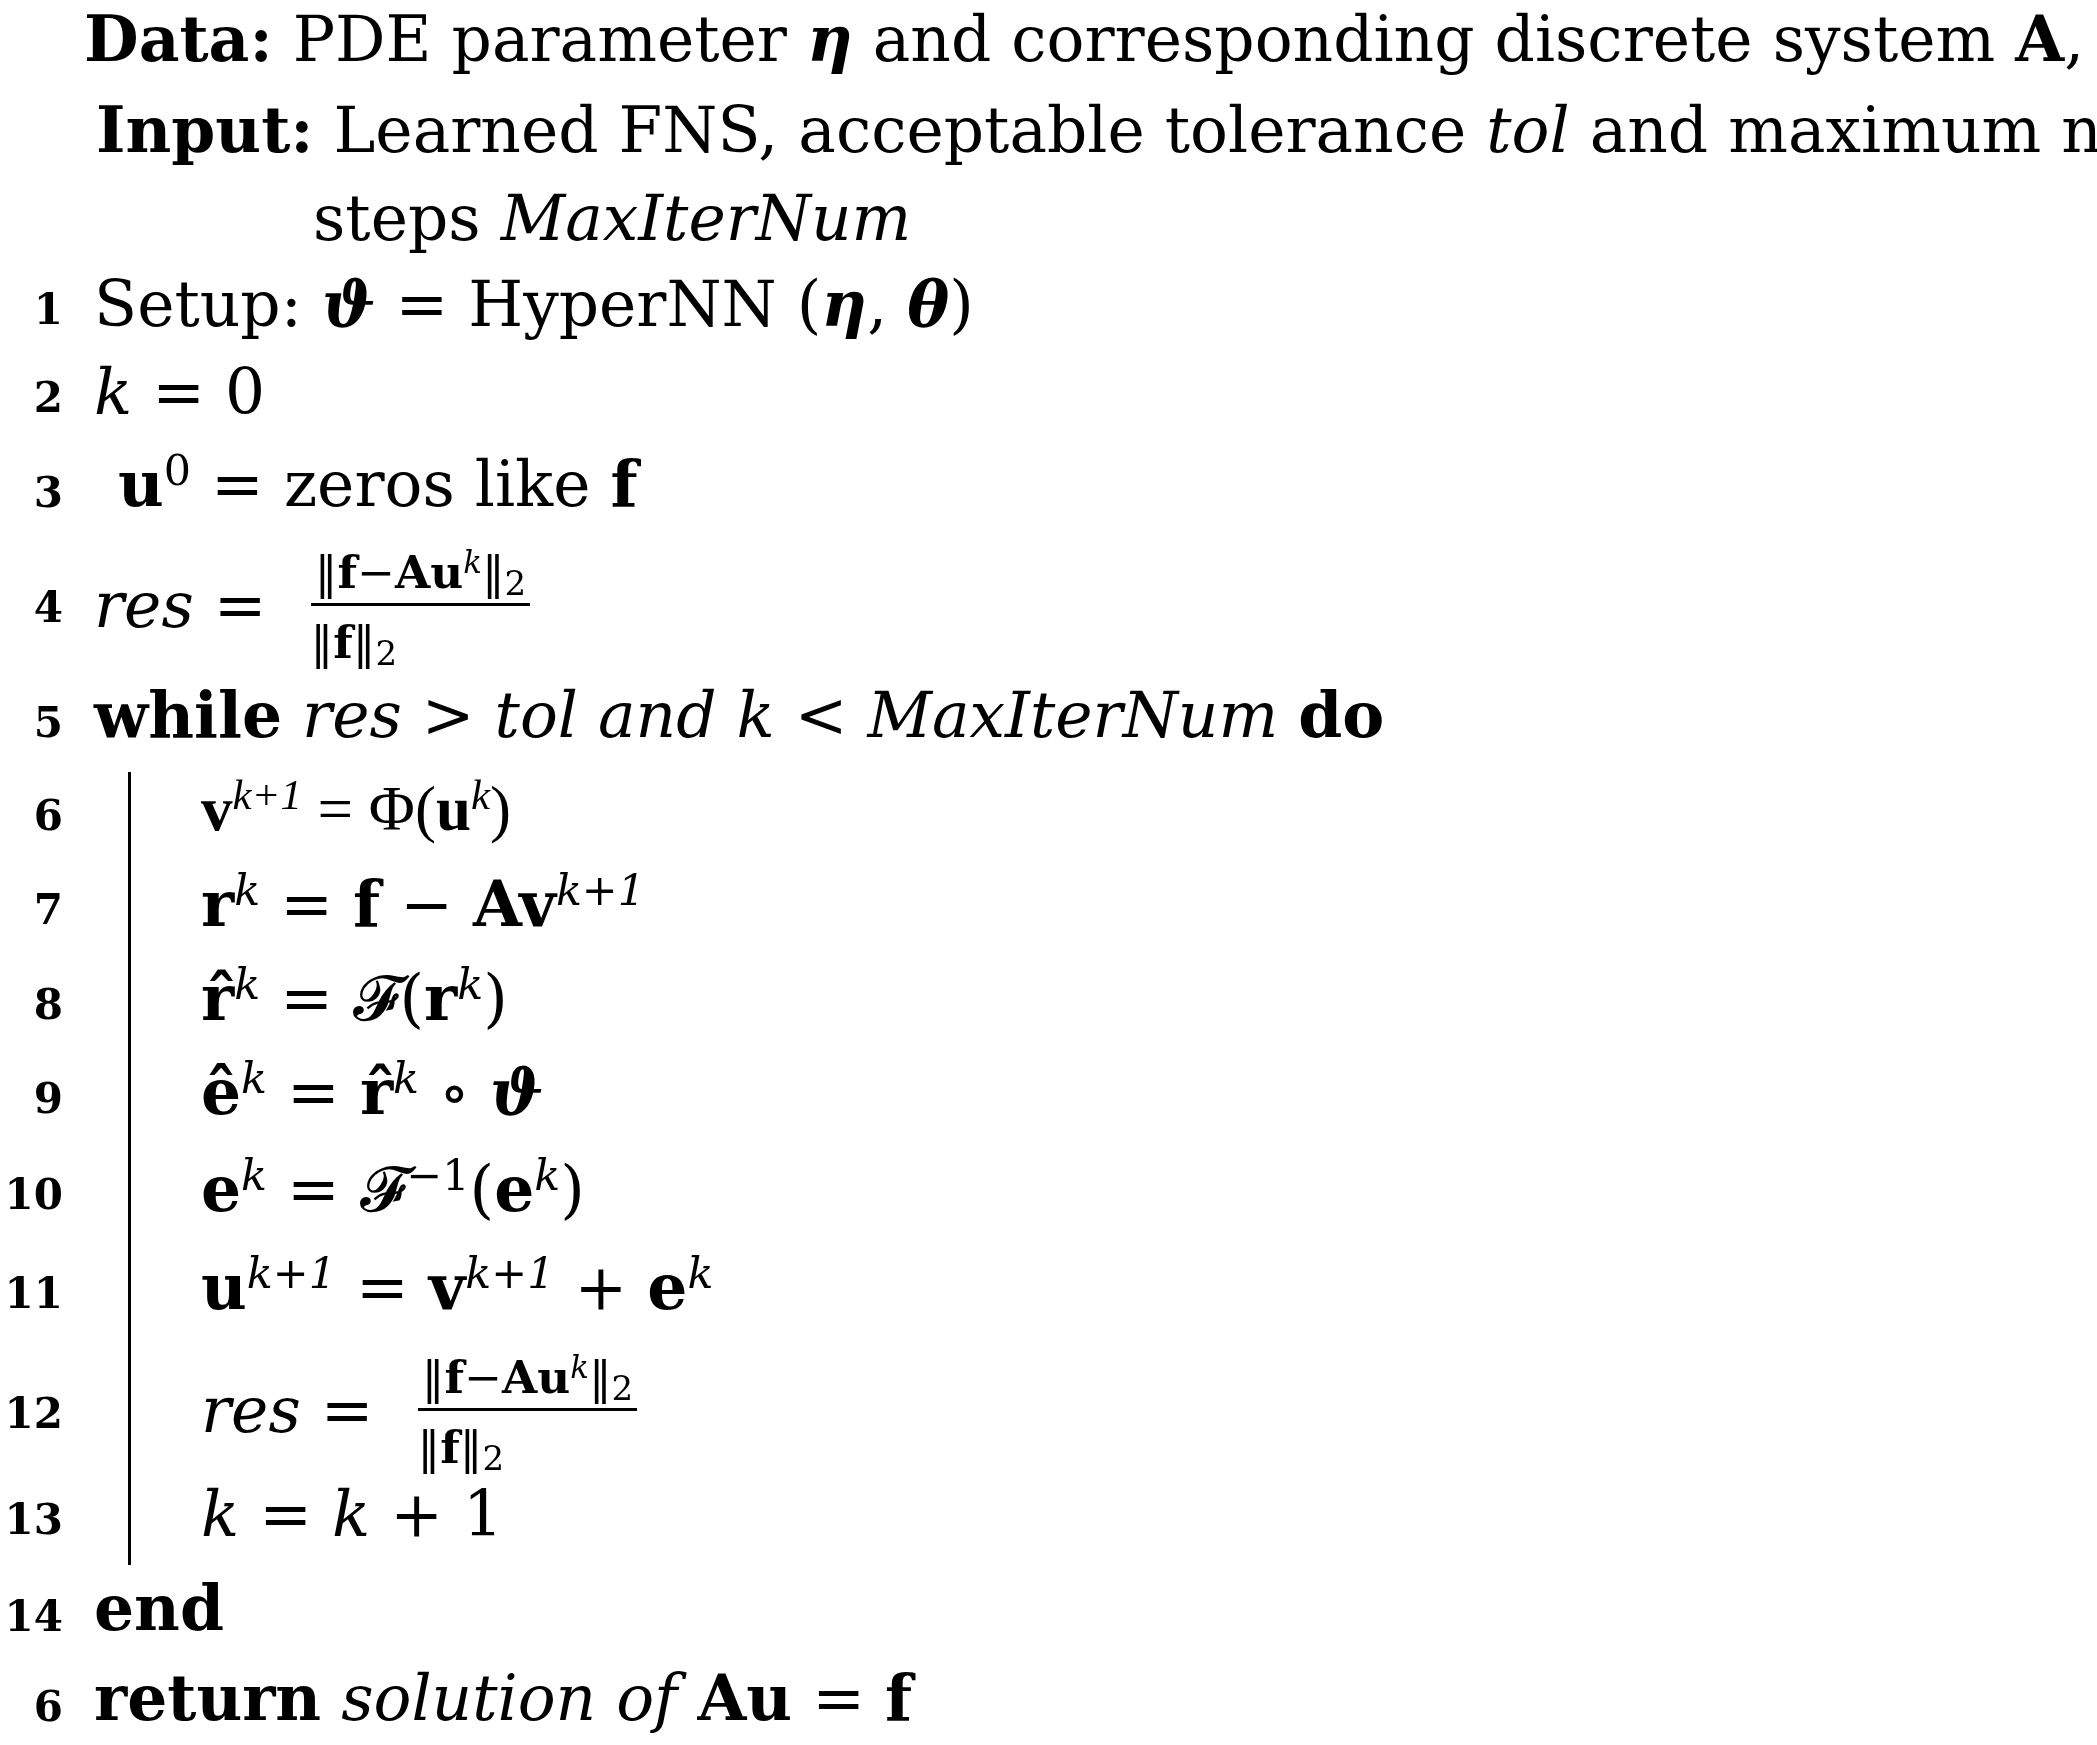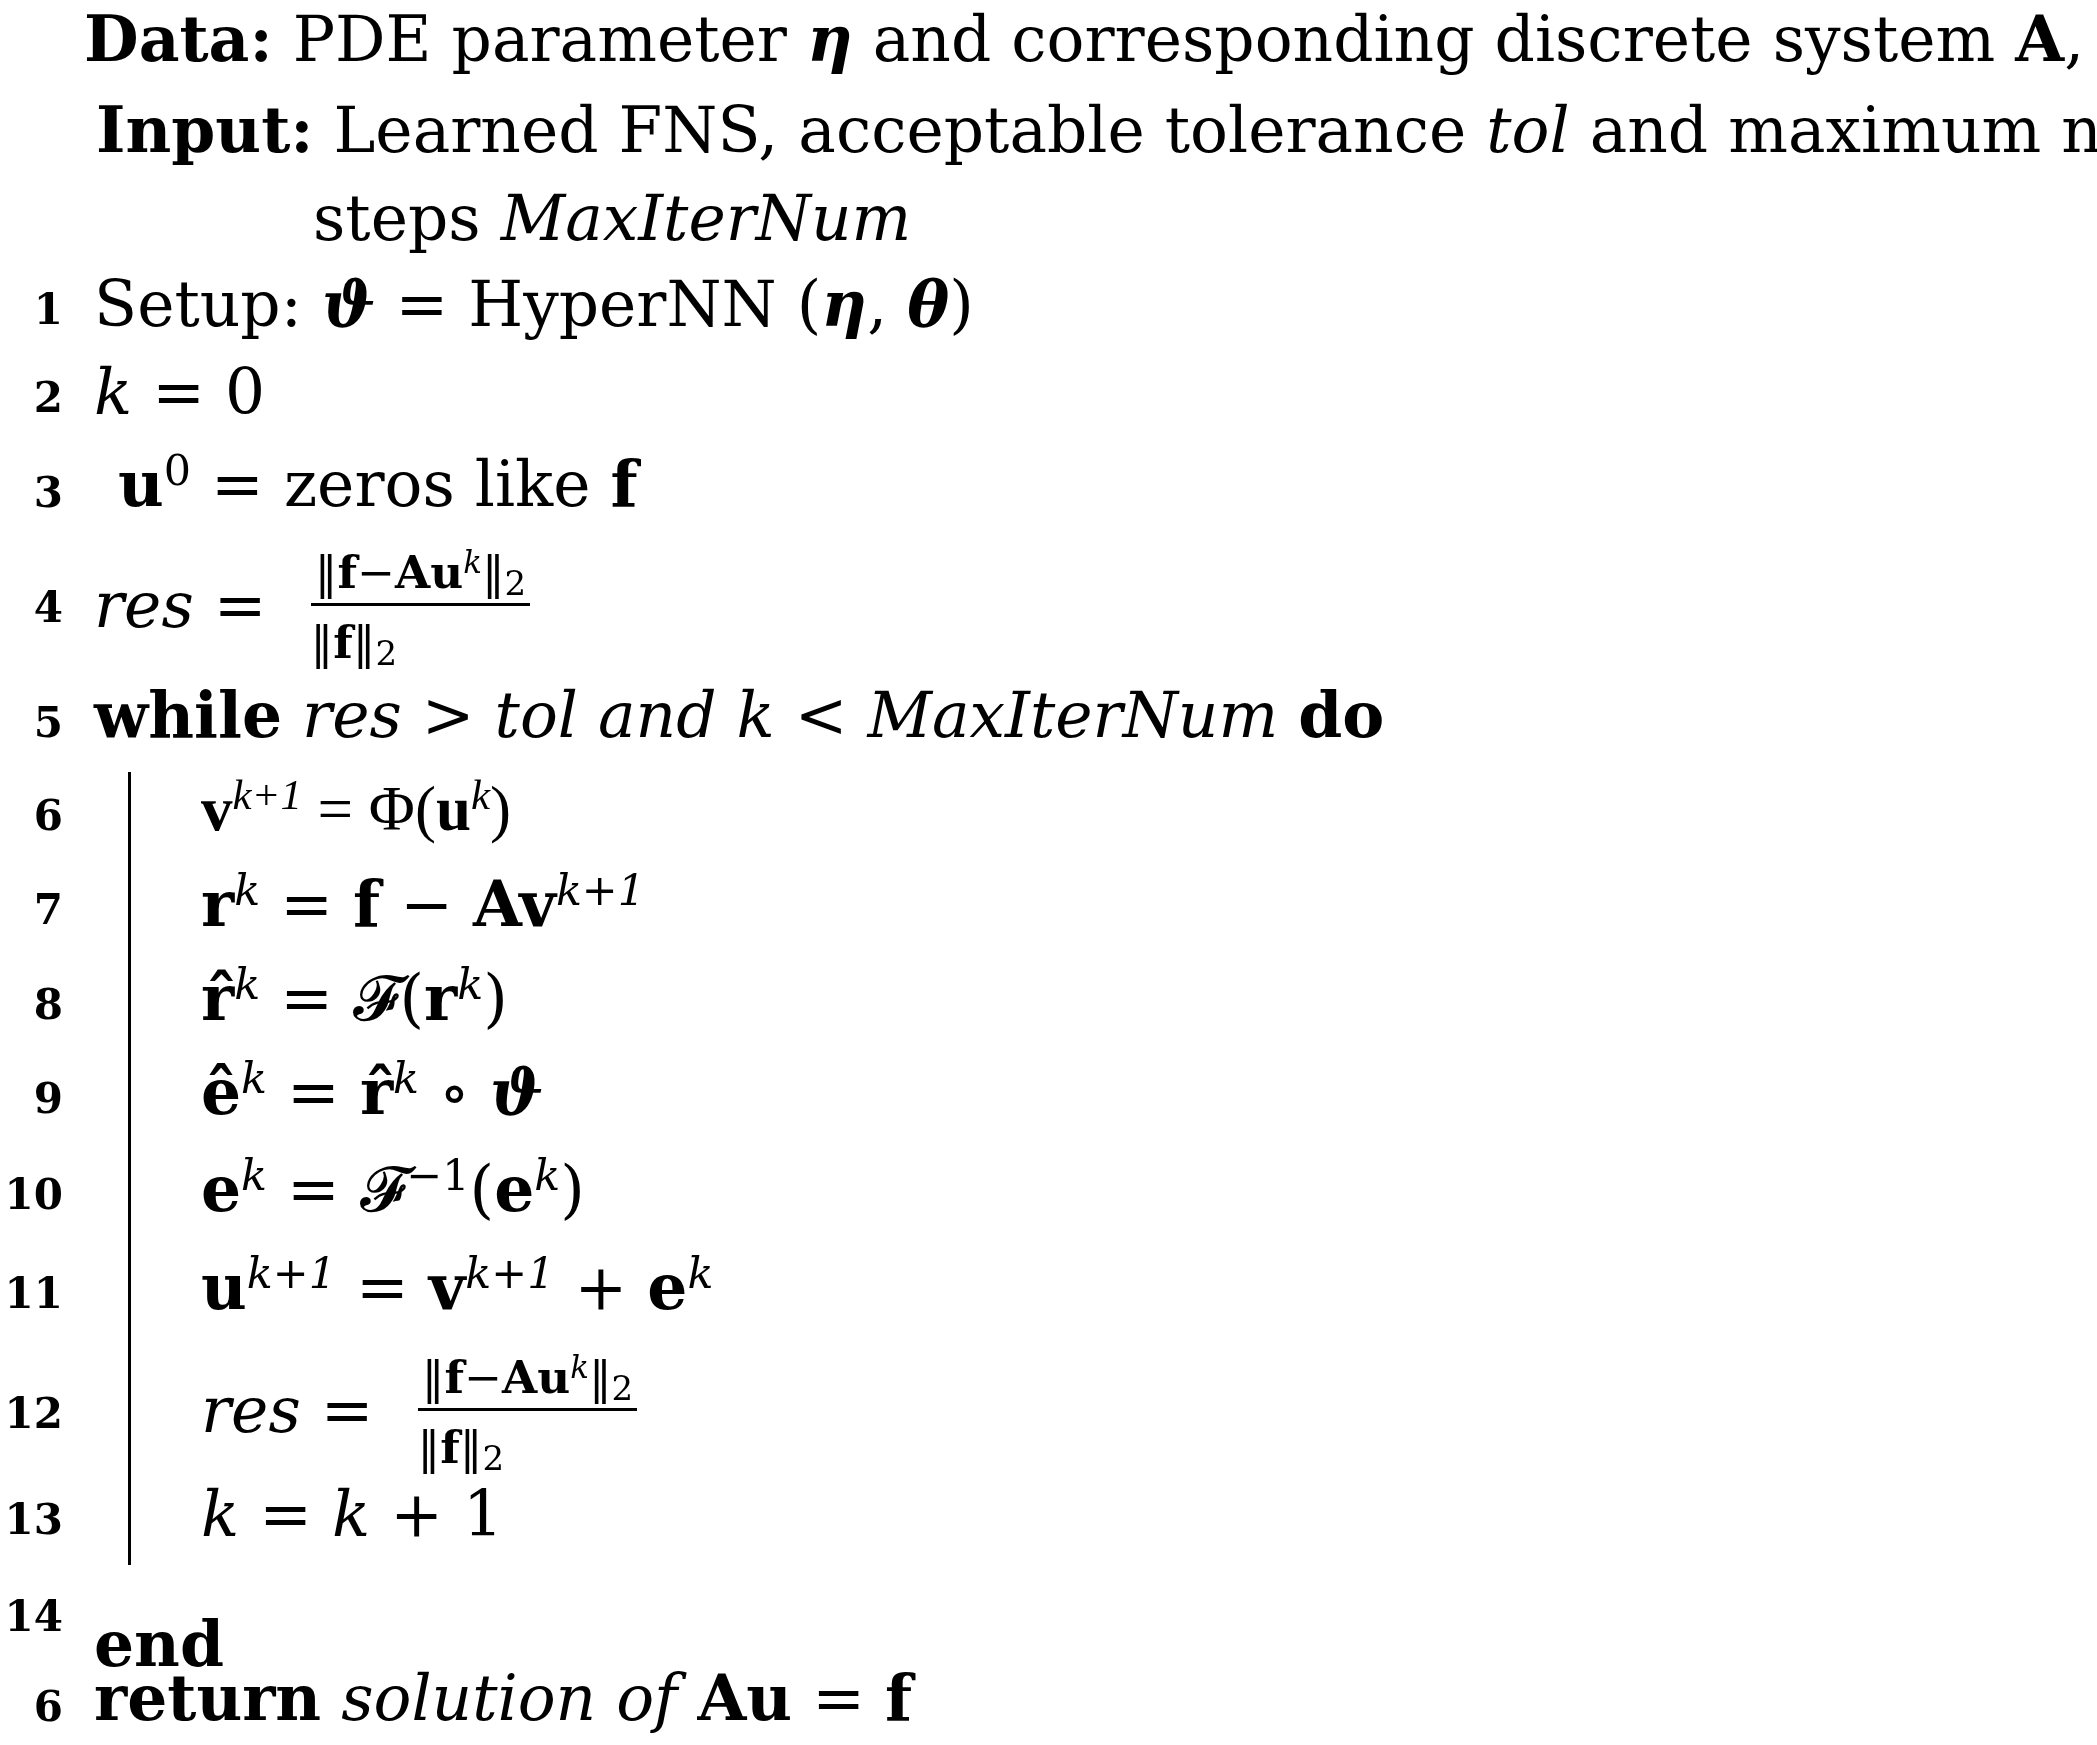--- a/index.html
+++ b/index.html
@@ -112,20 +112,20 @@
   <span class="frac">
     <span class="top"><span>‖</span><span class="bf">f</span><span>−</span><span class="bf">Au</span><sup><i>k</i></sup><span>‖</span><sub>2</sub></span>
     <span class="bot"><span>‖</span><span class="bf">f</span><span>‖</span><sub>2</sub></span>
   </span>
 </div>
 
 <div class="ln" style="top:1483px;left:201px;">
   <i>k</i><span> = </span><i>k</i><span> + 1</span>
 </div>
 
-<div class="ln" style="top:1613px;left:94px;text-align:right;">
+<div class="ln" style="top:1577px;left:94px;text-align:right;">
   <b class="kw">end</b>
 </div>
 
 <div class="ln" style="top:1667px;left:94px;">
   <b class="kw">return</b><i> solution of </i><span class="bf">Au</span><span> = </span><span class="bf">f</span>
 </div>
 
 
 </body></html>

